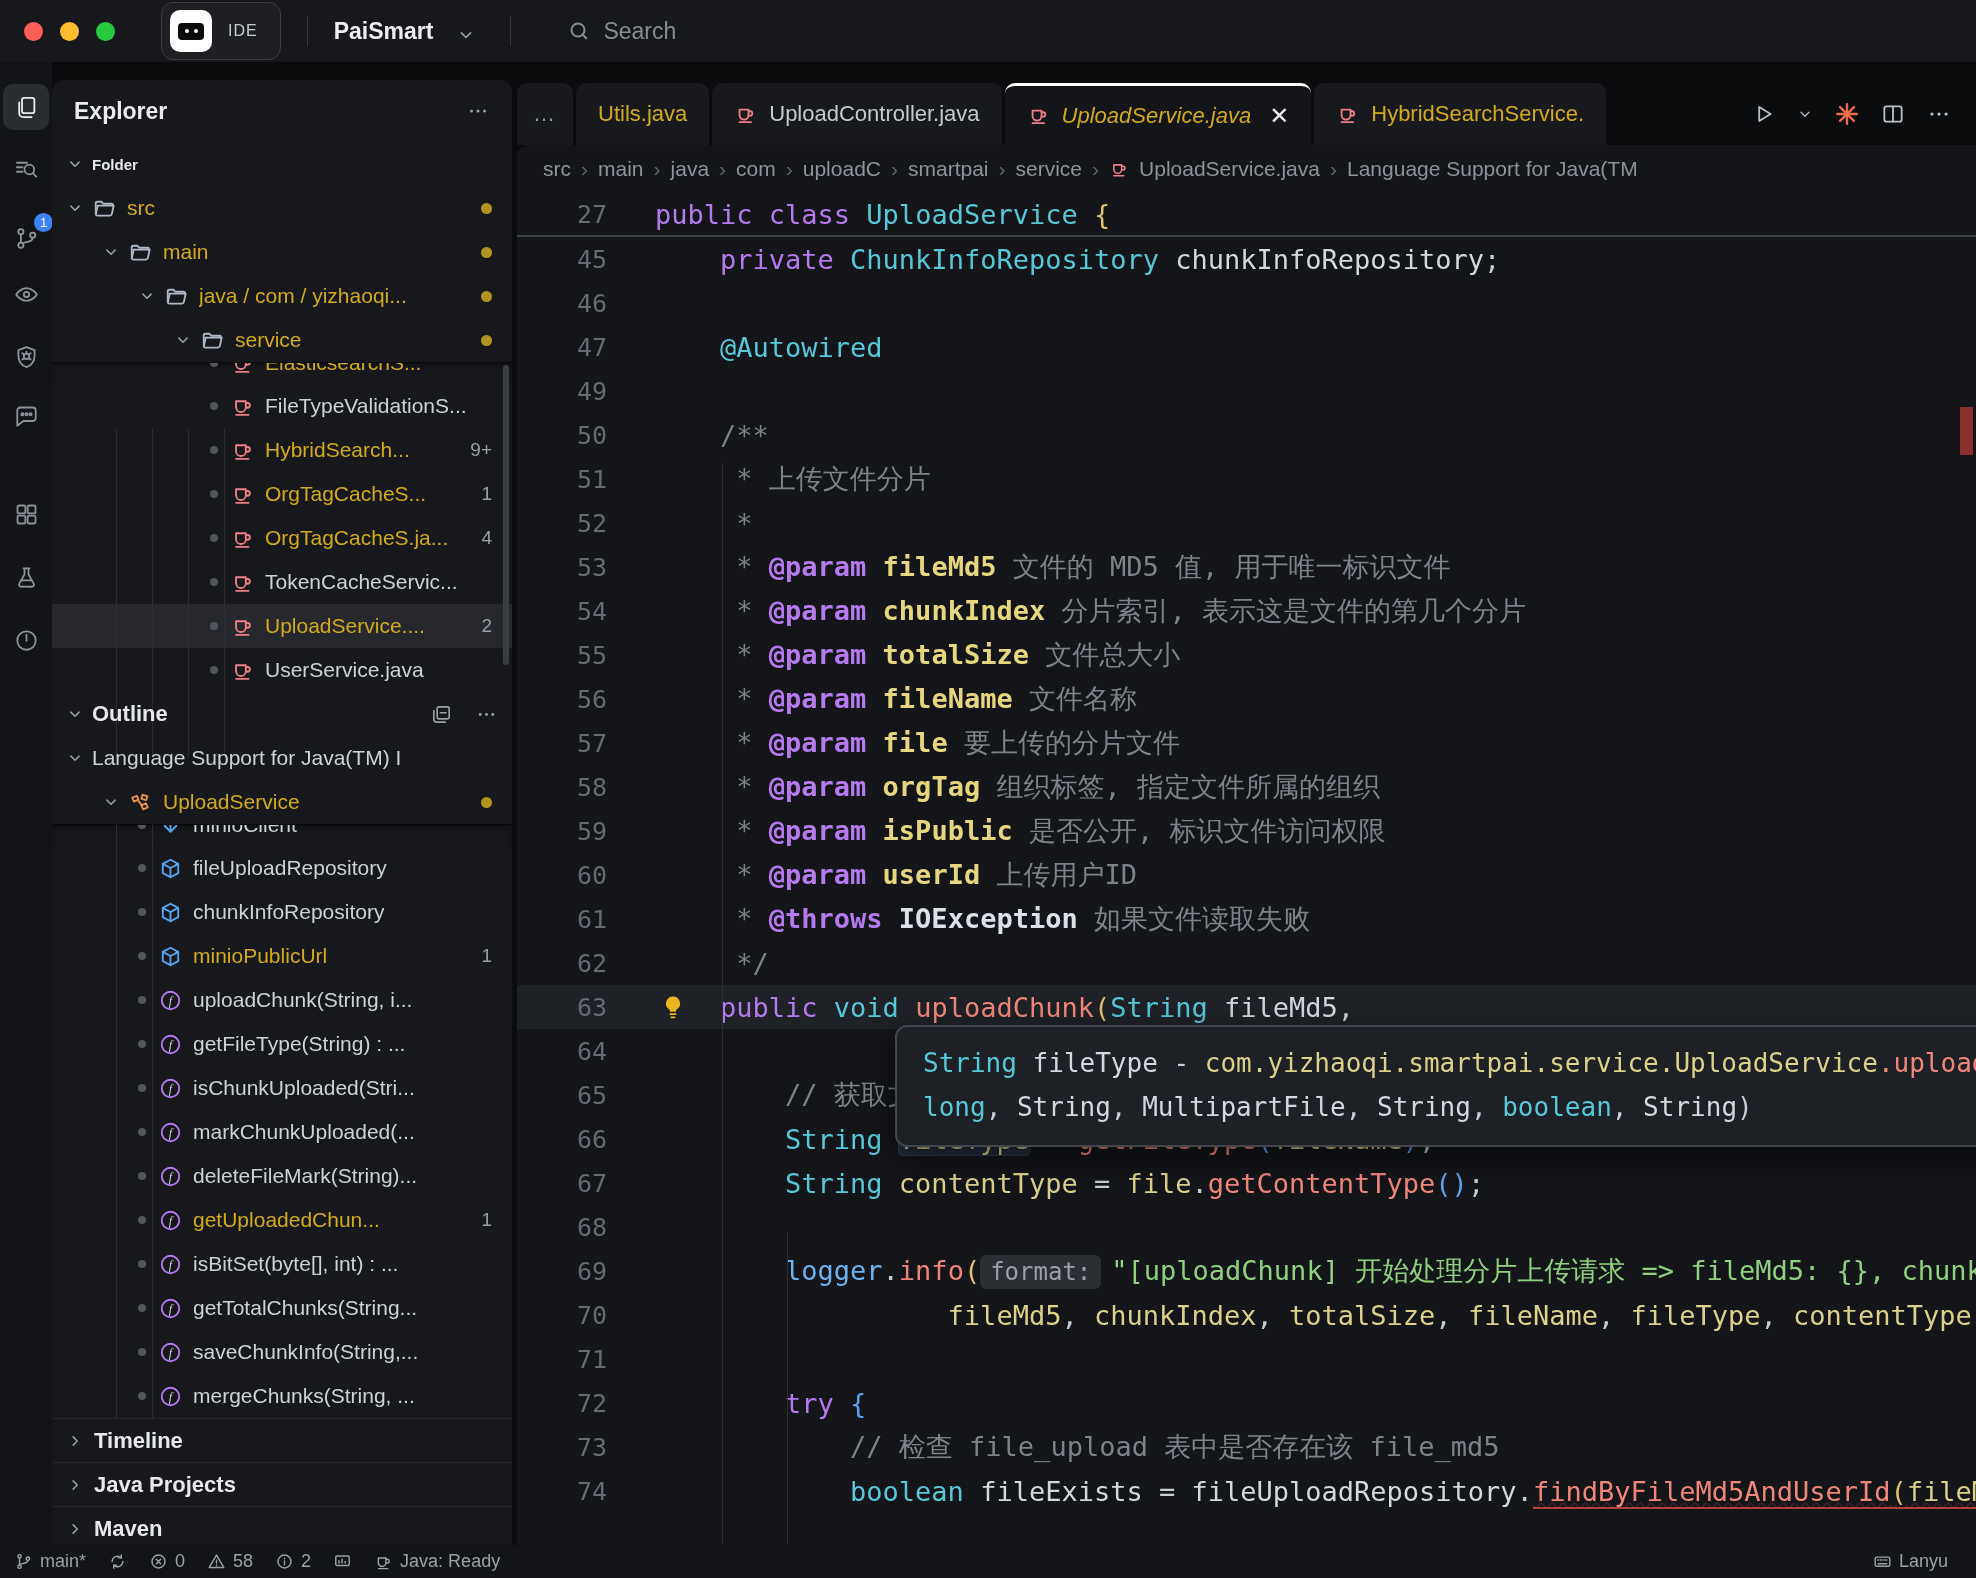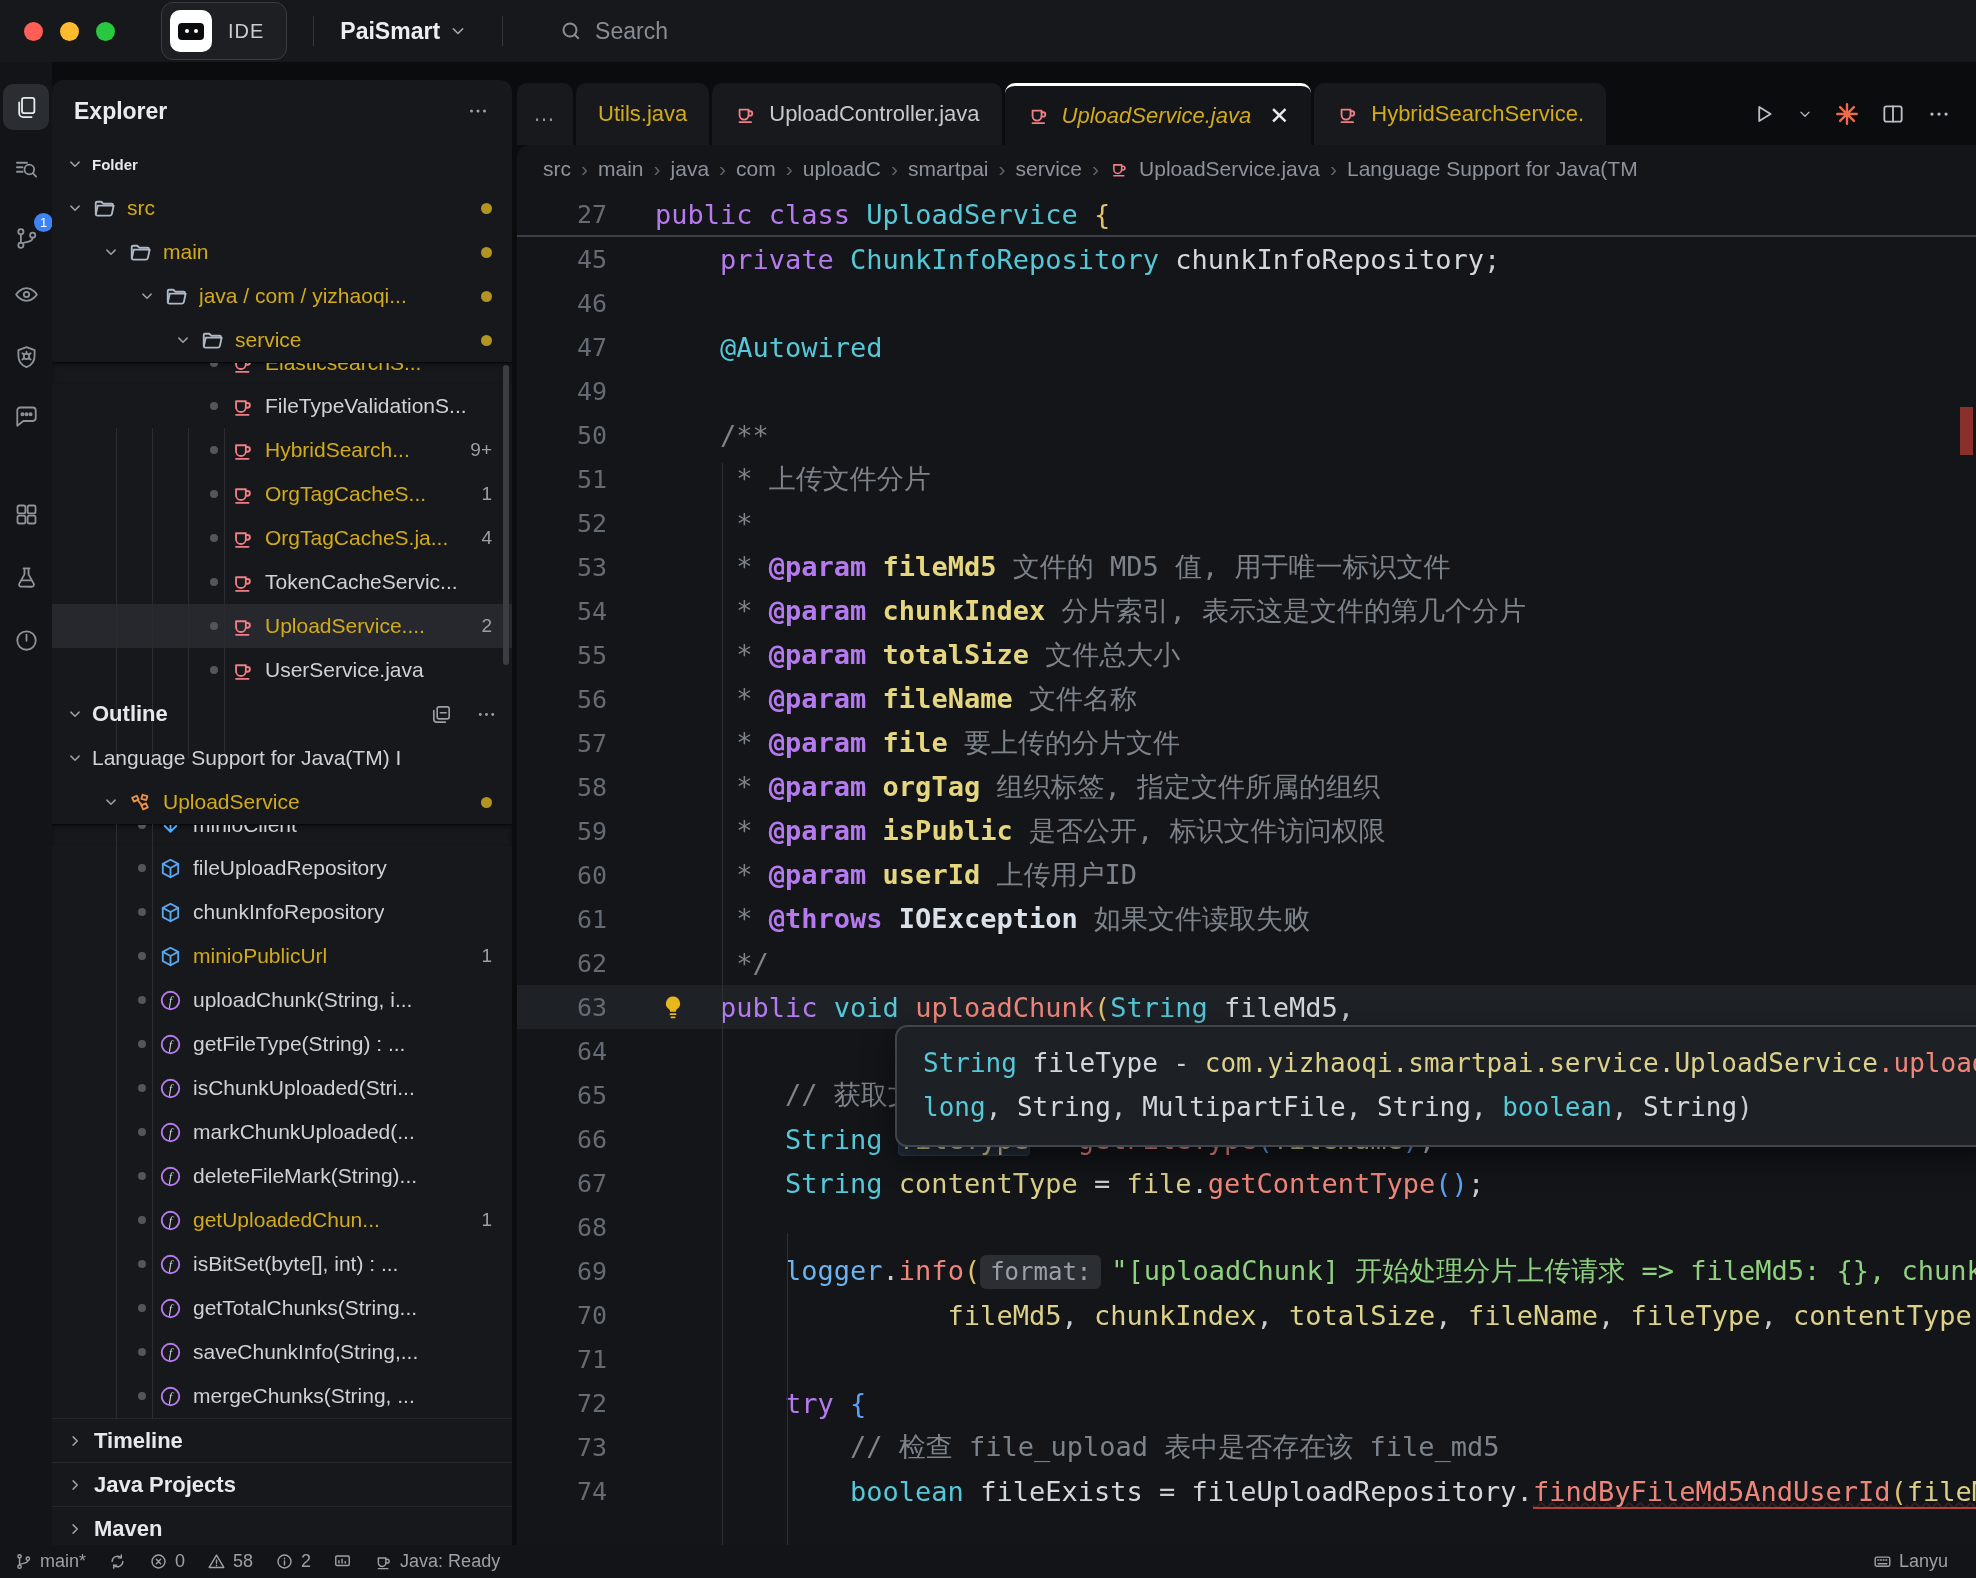--- a/index.html
+++ b/index.html
@@ -8,23 +8,23 @@
   svg { display:block; }
 
   
   #titlebar { position:absolute; left:0; top:0; width:1976px; height:62px; background:#17181b; display:flex; align-items:center; }
   .lights { display:flex; gap:17px; margin-left:24px; }
   .light { width:19px; height:19px; border-radius:50%; }
   .logo-chip { margin-left:46px; display:flex; align-items:center; gap:16px; border:1px solid #3a3c41; background:#1d1f22; border-radius:12px; padding:7px 22px 7px 8px; }
   .robot { width:42px; height:42px; background:#fff; border-radius:10px; display:flex; align-items:center; justify-content:center; }
   .robot-face { width:26px; height:17px; background:#0b0c0e; border-radius:4px; display:flex; align-items:center; justify-content:center; gap:5px; }
   .robot-face i { width:4px; height:4px; background:#fff; border-radius:50%; }
-  .logo-label { color:#c9ccd1; font-size:20px; letter-spacing:1px; }
+  .logo-label { color:#c9ccd1; font-size:16px; letter-spacing:1px; }
   .tb-sep { width:1px; height:30px; background:#34363a; margin:0 26px; }
-  .project { display:flex; align-items:center; gap:8px; color:#eceef0; font-size:23px; font-weight:bold; }
+  .project { display:flex; align-items:flex-end; gap:23px; color:#eceef0; font-size:23px; font-weight:bold; }
   .search-box { display:flex; align-items:center; gap:12px; color:#878d94; font-size:23px; margin-left:30px; }
 
   
   #activitybar { position:absolute; left:0; top:62px; width:52px; bottom:30px; background:#131417; display:flex; flex-direction:column; align-items:center; padding-top:22px; }
   .ab-item { width:46px; height:46px; display:flex; align-items:center; justify-content:center; color:#8d939a; position:relative; border-radius:10px; }
   .ab-item.active { background:#2a2d31; color:#e8eaec; }
   .ab-badge { position:absolute; top:-2px; right:-4px; min-width:19px; height:19px; border-radius:10px; background:#3d82f6; color:#fff; font-size:13px; display:flex; align-items:center; justify-content:center; padding:0 4px; }
 
   
   #sidebar { position:absolute; left:52px; top:80px; width:460px; height:1465px; background:#17181c; border-radius:12px 12px 0 0; overflow:hidden; }

